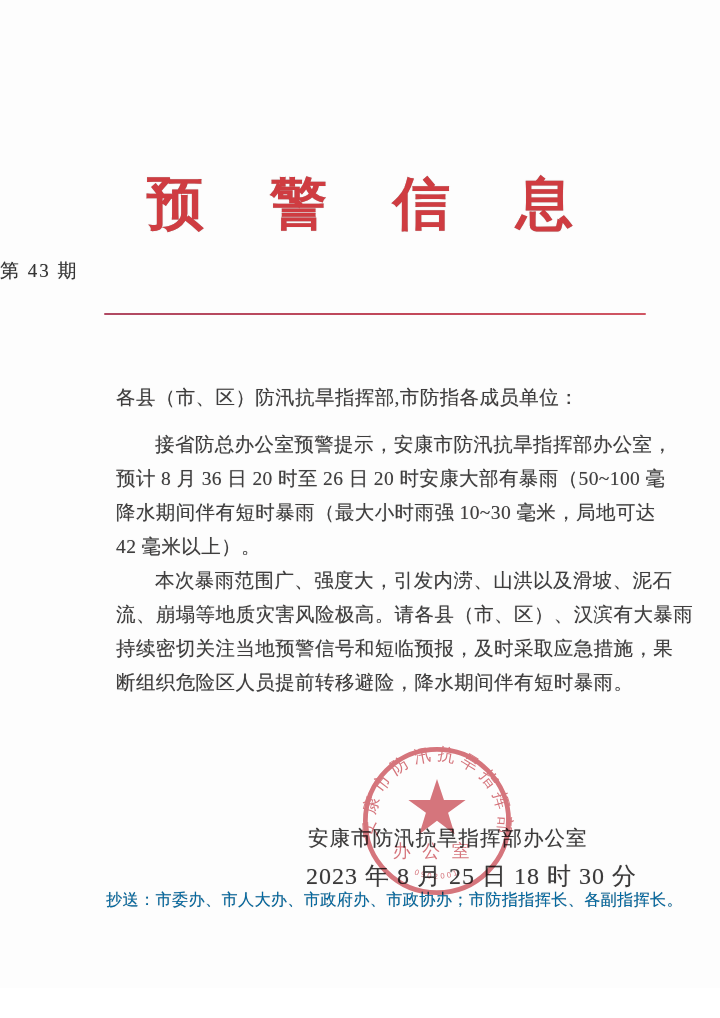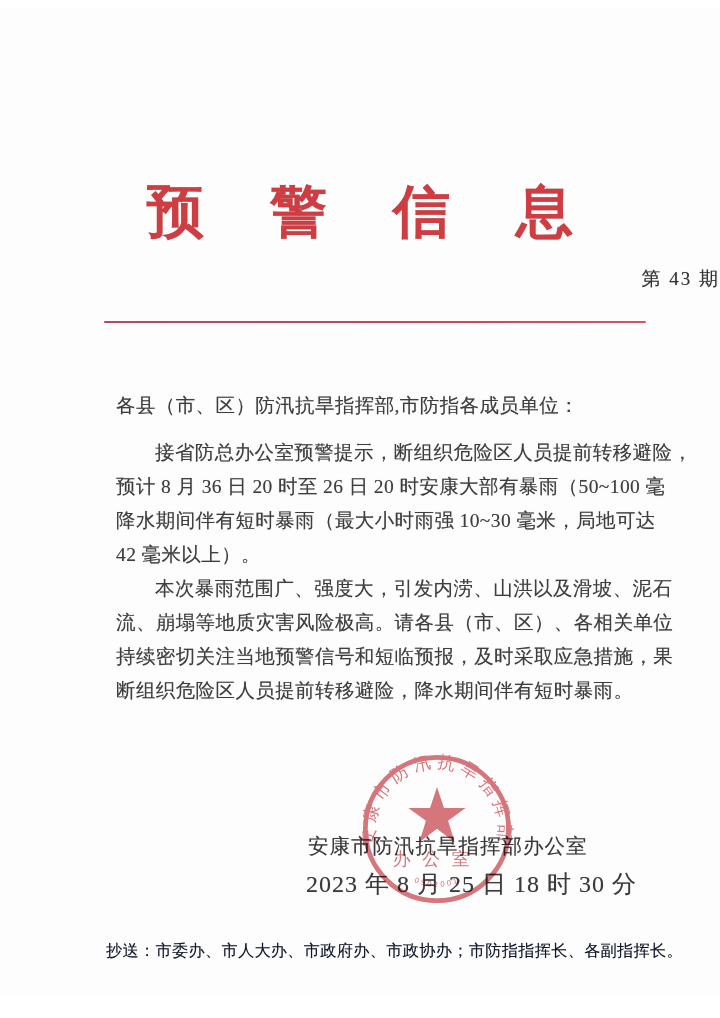--- a/index.html
+++ b/index.html
@@ -1,34 +1,34 @@
 <!DOCTYPE html>
 <html><head>
 <meta charset="utf-8">
 <style>
   html,body{margin:0;padding:0;background:#ffffff;}
   .page{
     position:relative;
     width:720px;height:988px;
-    margin:8px auto;
+    margin:0 auto;
     background:#fdfdfd;
     overflow:hidden;
     font-family:"Liberation Serif","DejaVu Serif",serif;
     color:#3f3e3e;
   }
   .doc-title{
     position:absolute;top:166px;left:0;right:0;
     text-align:center;
     font-size:57px;font-weight:700;
     letter-spacing:66px;text-indent:66px;
     white-space:nowrap;
   }
   .issue{
     position:absolute;top:258px;left:0;right:0;
-    text-align:right;
+    text-align:left;
     font-size:19px;color:#343434;letter-spacing:2px;
   }
   .divider{
     position:absolute;top:313px;left:104px;width:542px;height:2px;
     border-radius:1px;
   }
   .body-block{
     position:absolute;top:381px;left:116px;width:548px;
     font-size:19.5px;line-height:34px;
     letter-spacing:0.4px;
@@ -40,23 +40,23 @@
     position:absolute;top:824px;left:308px;
     font-size:20.5px;letter-spacing:1px;white-space:nowrap;
     z-index:2;color:#3b3a3a;
   }
   .sig-date{
     position:absolute;top:860px;left:306px;
     font-size:24px;letter-spacing:1px;white-space:nowrap;
     z-index:2;color:#3b3a3a;
   }
   .cc-line{
-    position:absolute;top:932px;left:106px;
+    position:absolute;top:889px;left:106px;
     font-size:16.2px;letter-spacing:0.3px;white-space:nowrap;
-    color:#0f172a;
+    color:#0369a1;
   }
   .seal{
     position:absolute;left:358px;top:740px;
     width:158px;height:160px;
     z-index:3;
     opacity:0.68;
     filter:blur(0.4px);
     mix-blend-mode:multiply;
     pointer-events:none;
   }
@@ -69,27 +69,27 @@
 
   <div class="doc-title scan-soft" style="color:#cf3c41;">预警信息</div>
 
   <div class="issue scan-soft">第 43 期</div>
 
   <div class="divider" style="background:linear-gradient(to right,#b04a63,#c2485a 55%,#d05663);"></div>
 
   <div class="body-block scan-soft">
     <div class="line">各县（市、区）防汛抗旱指挥部,市防指各成员单位：</div>
 
-    <div class="line indent gap">接省防总办公室预警提示，断组织危险区人员提前转移避险，</div>
+    <div class="line indent gap">接省防总办公室预警提示，安康市防汛抗旱指挥部办公室，</div>
     <div class="line">预计 8 月 36 日 20 时至 26 日 20 时安康大部有暴雨（50~100 毫</div>
     <div class="line">降水期间伴有短时暴雨（最大小时雨强 10~30 毫米，局地可达</div>
     <div class="line">42 毫米以上）。</div>
 
     <div class="line indent">本次暴雨范围广、强度大，引发内涝、山洪以及滑坡、泥石</div>
-    <div class="line">流、崩塌等地质灾害风险极高。请各县（市、区）、各相关单位</div>
+    <div class="line">流、崩塌等地质灾害风险极高。请各县（市、区）、汉滨有大暴雨</div>
     <div class="line">持续密切关注当地预警信号和短临预报，及时采取应急措施，果</div>
     <div class="line">断组织危险区人员提前转移避险，降水期间伴有短时暴雨。</div>
   </div>
 
   <div class="signature scan-soft">安康市防汛抗旱指挥部办公室</div>
 
   <div class="sig-date scan-soft">2023 年 8 月 25 日 18 时 30 分</div>
 
   <svg class="seal" viewBox="0 0 150 150" style="color:#c4343f;" aria-hidden="true">
     <defs>

